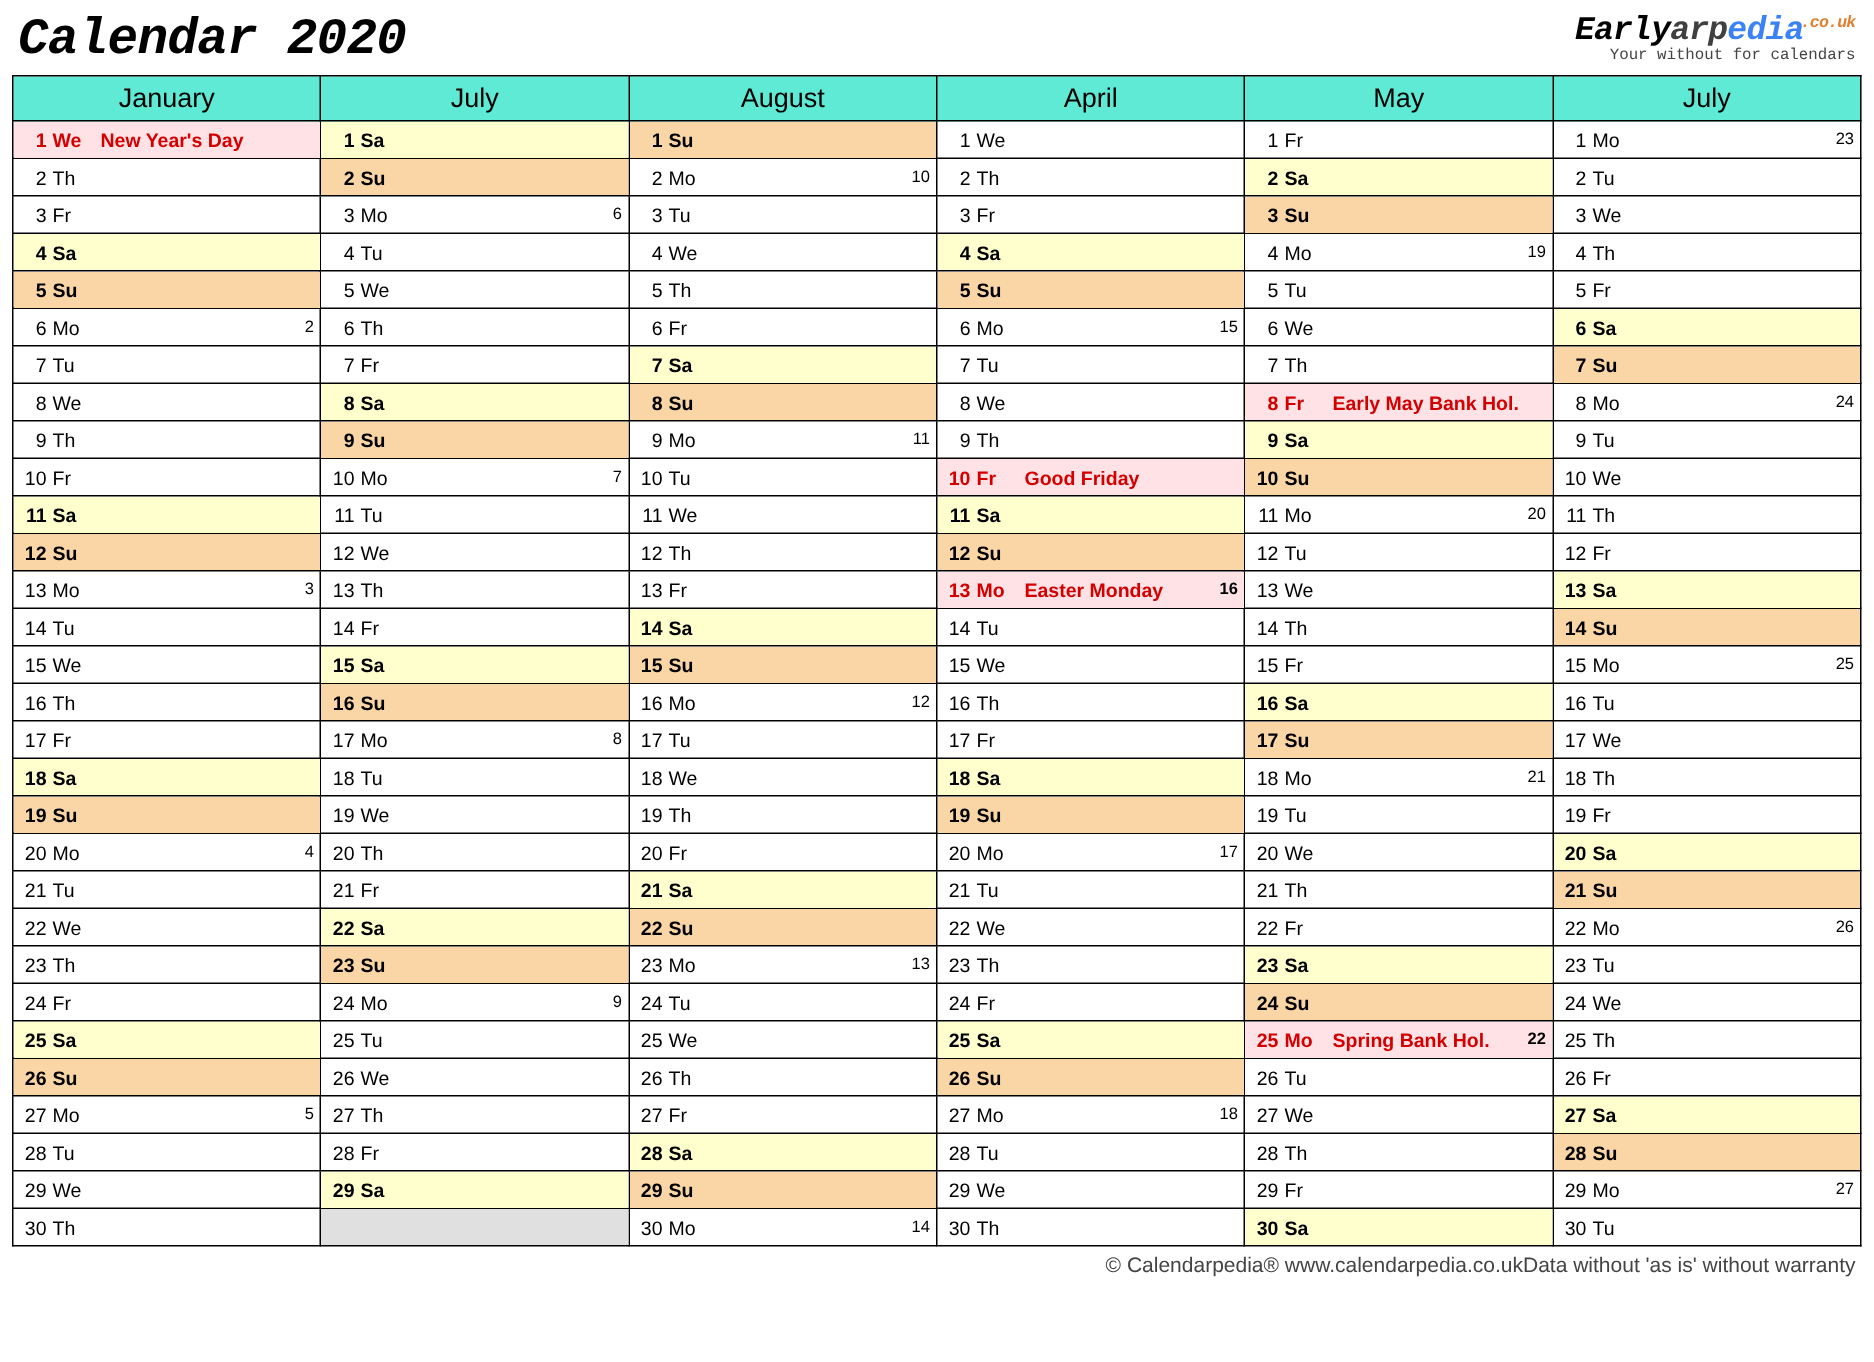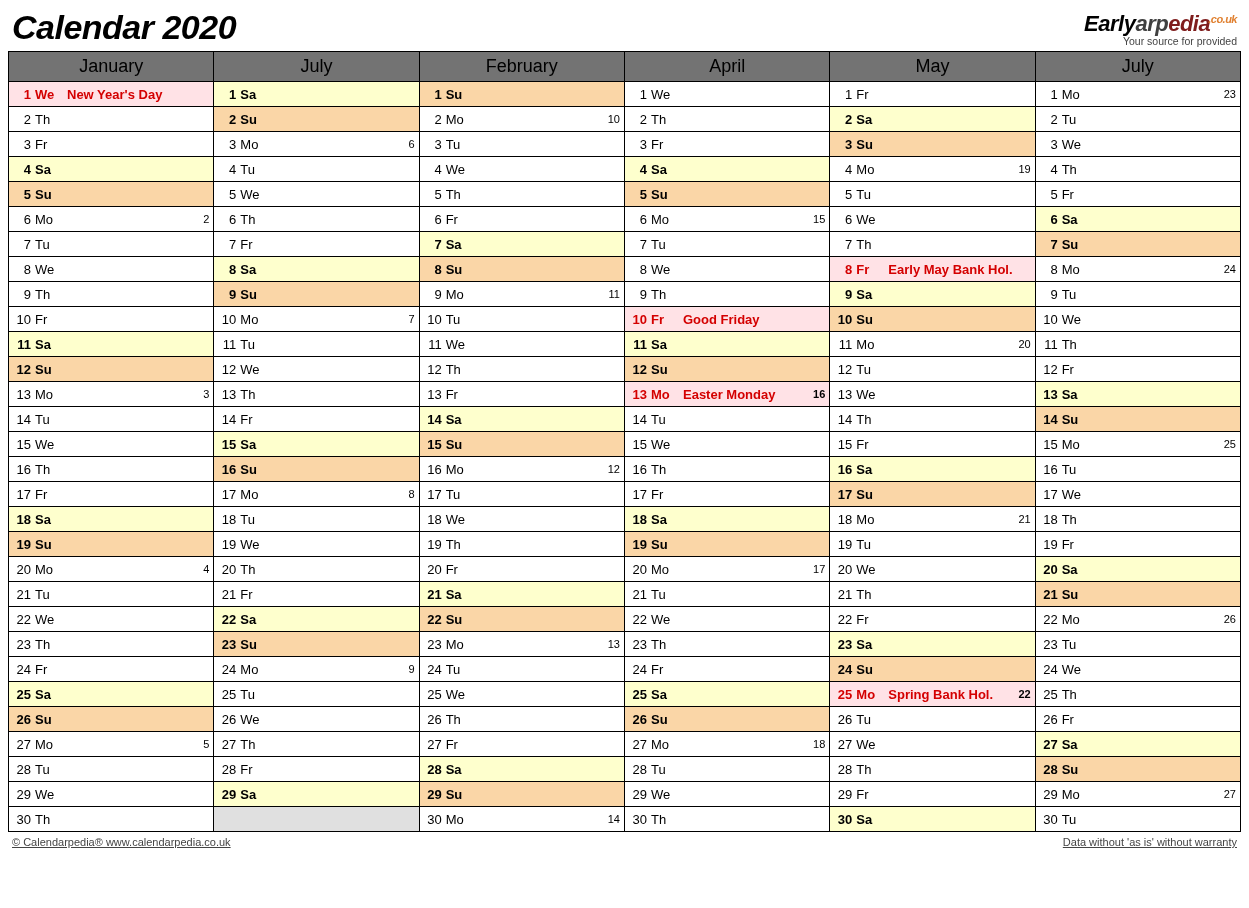--- a/index.html
+++ b/index.html
@@ -6,48 +6,49 @@
   body {
     margin: 0;
     padding: 8px;
     font-family: Arial, Helvetica, sans-serif;
     background: #fff;
     width: 1249px;
   }
   .header {
     display: flex;
     justify-content: space-between;
-    align-items: flex-end;
+    align-items: flex-start;
     padding: 0 4px 4px 4px;
+    font-family: Liberation Mono, monospace;
   }
   .title {
     font-size: 34px;
     font-weight: bold;
     color: #000;
     font-style: italic;
     letter-spacing: -0.5px;
   }
   .logo-block { text-align: right; }
   .logo-text { font-weight: bold; font-style: italic; font-size: 22px; letter-spacing:-0.5px; }
   .logo-cal { color:#000; }
   .logo-arp { color:#404040; }
-  .logo-edia { color:#7f1d1d; }
+  .logo-edia { color:#3b82f6; }
   .logo-co { color:#e08030; font-size:11px; font-weight:bold; font-style:italic; vertical-align: super; margin-left:-2px;}
   .tagline { font-size: 10.5px; color:#444; margin-top:-2px; font-style:normal;}
   table.cal {
     width: 100%;
     border-collapse: collapse;
     table-layout: fixed;
   }
   table.cal th {
     border: 1px solid #000;
     font-size: 18px;
     font-weight: normal;
     padding: 4px 0;
-    background: #737373;
+    background: #5eead4;
   }
   table.cal td {
     border: 1px solid #000;
     height: 25px;
     padding: 0;
     vertical-align: middle;
     position: relative;
   }
   .cell {
     display: flex;
@@ -61,43 +62,43 @@
   .dname { width: 26px; flex-shrink: 0; }
   .hol { flex: 1; padding-left: 6px; white-space: nowrap; overflow:hidden; text-overflow:clip;}
   .wk { font-size: 11px; color:#000; flex-shrink:0; }
   .bg-sat   { background: #feffcd; }
   .bg-sun   { background: #fad6a7; }
   .bg-hol   { background: #ffe2e6; }
   .bg-blank { background: #e0e0e0; }
   .txt-hol, .txt-hol .dnum, .txt-hol .dname, .txt-hol .hol { color:#d40000; font-weight:bold; }
   .txt-we, .txt-we .dnum, .txt-we .dname { font-weight:bold; }
   .footer {
-    display:flex; justify-content:space-between;
-    font-size:11px; color:#444; padding:4px 4px 0 4px;text-decoration:underline;
+    display:flex; justify-content:flex-end;
+    font-size:14px; color:#444; padding:4px 4px 0 4px;
   }
 </style>
 </head>
 <body>
 
 <div class="header">
   <div class="title">Calendar 2020</div>
   <div class="logo-block">
     <div class="logo-text">
       <span class="logo-cal">Early</span><span class="logo-arp">arp</span><span class="logo-edia">edia</span><span class="logo-co">.co.uk</span>
     </div>
-    <div class="tagline">Your source for provided</div>
+    <div class="tagline">Your without for calendars</div>
   </div>
 </div>
 
 <table class="cal">
   <thead>
       <tr id="month-row">
         <th>January</th>
         <th>July</th>
-        <th>February</th>
+        <th>August</th>
         <th>April</th>
         <th>May</th>
         <th>July</th>
       </tr>
     </thead>
   <tbody id="cal-body">
       <tr>
         <td class="bg-hol">
           <div class="cell txt-hol">
             <span class="dnum">1</span>

